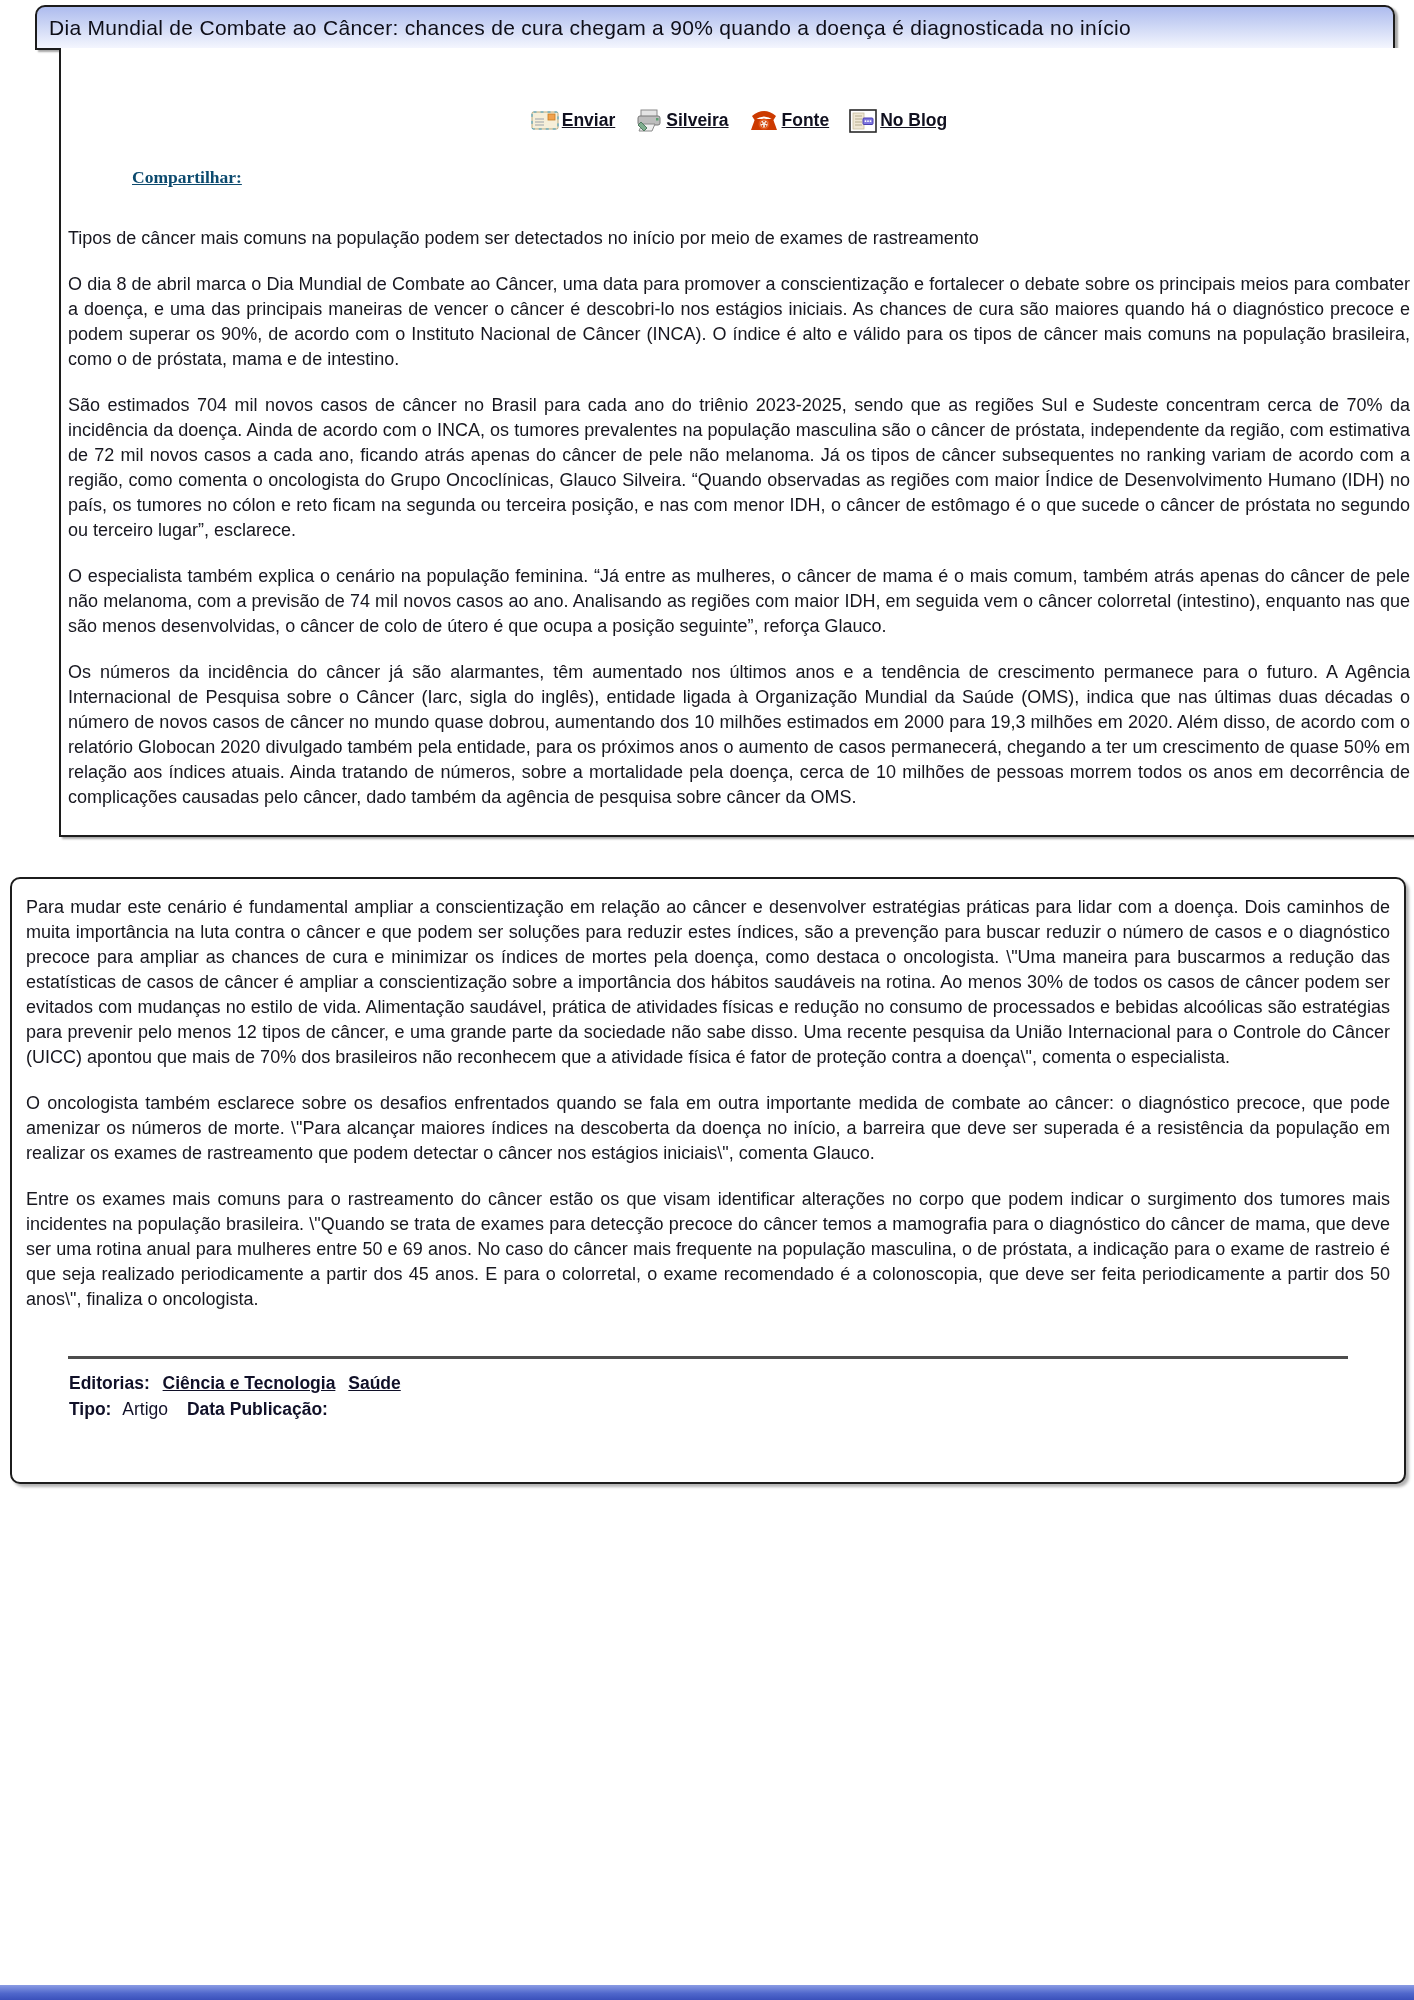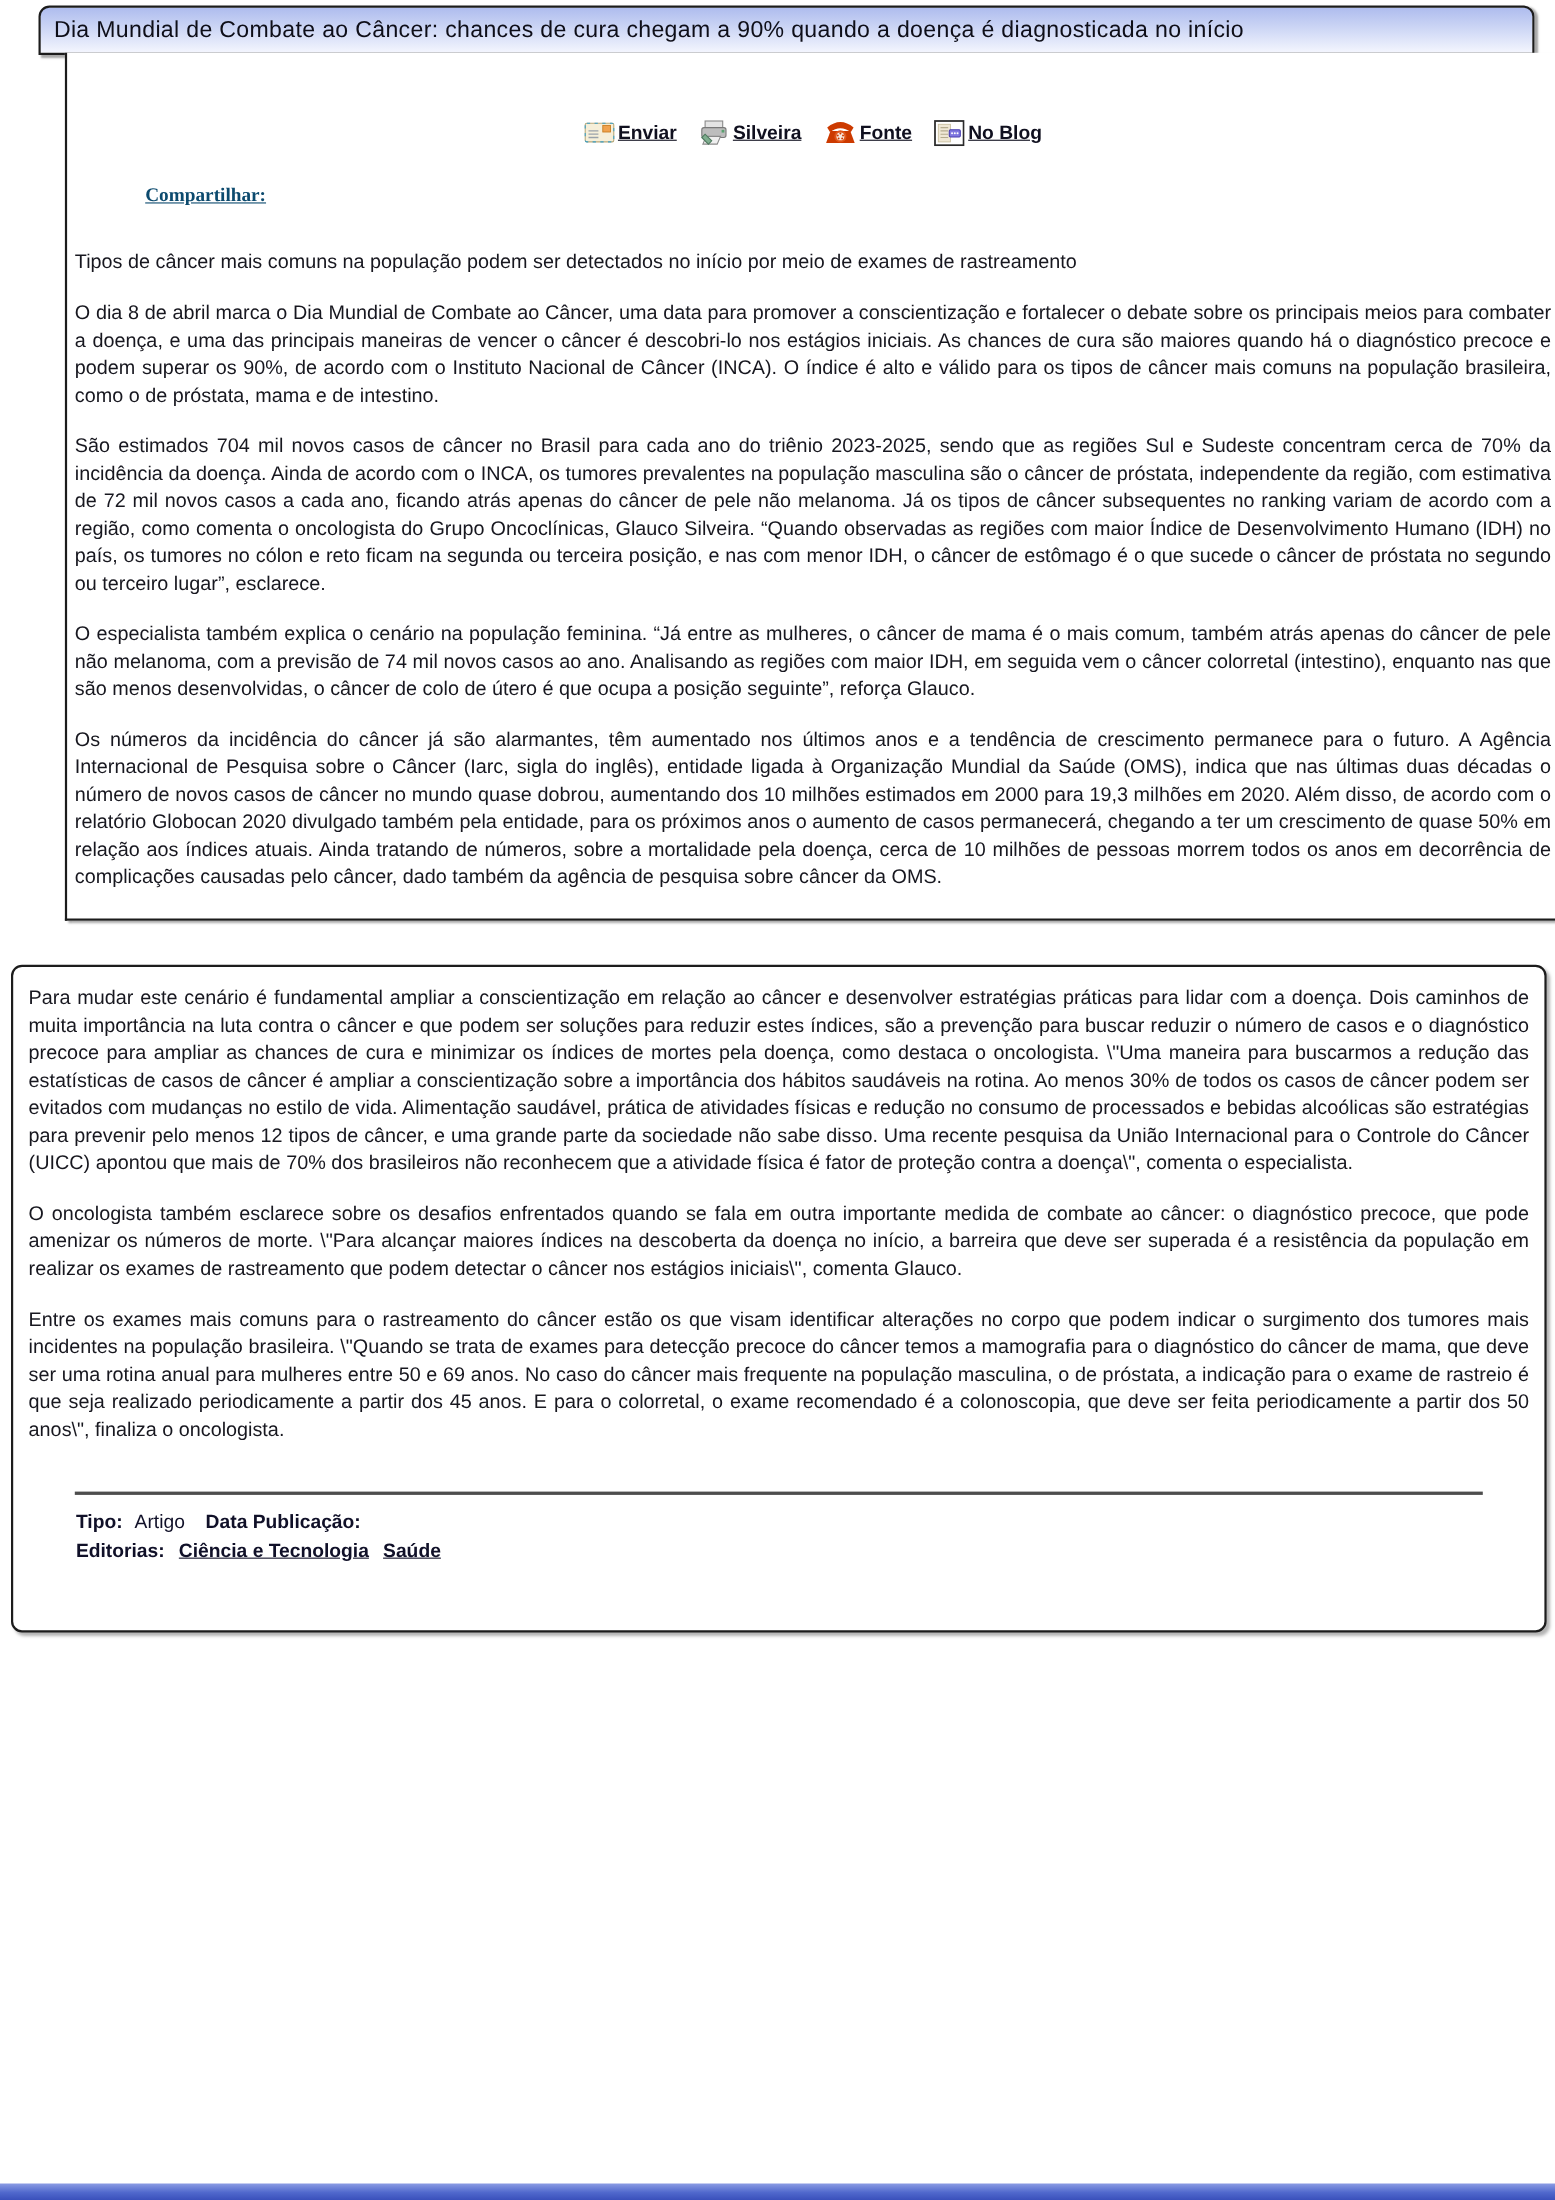--- a/index.html
+++ b/index.html
@@ -200,26 +200,26 @@
   </div>
 
   <div class="box2">
     <p class="para">Para mudar este cenário é fundamental ampliar a conscientização em relação ao câncer e desenvolver estratégias práticas para lidar com a doença. Dois caminhos de muita importância na luta contra o câncer e que podem ser soluções para reduzir estes índices, são a prevenção para buscar reduzir o número de casos e o diagnóstico precoce para ampliar as chances de cura e minimizar os índices de mortes pela doença, como destaca o oncologista. \"Uma maneira para buscarmos a redução das estatísticas de casos de câncer é ampliar a conscientização sobre a importância dos hábitos saudáveis na rotina. Ao menos 30% de todos os casos de câncer podem ser evitados com mudanças no estilo de vida. Alimentação saudável, prática de atividades físicas e redução no consumo de processados e bebidas alcoólicas são estratégias para prevenir pelo menos 12 tipos de câncer, e uma grande parte da sociedade não sabe disso. Uma recente pesquisa da União Internacional para o Controle do Câncer (UICC) apontou que mais de 70% dos brasileiros não reconhecem que a atividade física é fator de proteção contra a doença\", comenta o especialista.</p>
     <p class="para">O oncologista também esclarece sobre os desafios enfrentados quando se fala em outra importante medida de combate ao câncer: o diagnóstico precoce, que pode amenizar os números de morte. \"Para alcançar maiores índices na descoberta da doença no início, a barreira que deve ser superada é a resistência da população em realizar os exames de rastreamento que podem detectar o câncer nos estágios iniciais\", comenta Glauco.</p>
     <p class="para">Entre os exames mais comuns para o rastreamento do câncer estão os que visam identificar alterações no corpo que podem indicar o surgimento dos tumores mais incidentes na população brasileira. \"Quando se trata de exames para detecção precoce do câncer temos a mamografia para o diagnóstico do câncer de mama, que deve ser uma rotina anual para mulheres entre 50 e 69 anos. No caso do câncer mais frequente na população masculina, o de próstata, a indicação para o exame de rastreio é que seja realizado periodicamente a partir dos 45 anos. E para o colorretal, o exame recomendado é a colonoscopia, que deve ser feita periodicamente a partir dos 50 anos\", finaliza o oncologista.</p>
 
     <hr class="rule">
 
     <div class="meta-line">
+      <span class="meta-label">Editorias:</span>
+      <a class="meta-link">Ciência e Tecnologia</a>
+      <a class="meta-link">Saúde</a>
+    </div>
+    <div class="meta-line">
       <span class="meta-label">Tipo:</span>
       <span class="meta-value">Artigo</span>
       <span class="meta-label2">Data Publicação:</span>
     </div>
-    <div class="meta-line">
-      <span class="meta-label">Editorias:</span>
-      <a class="meta-link">Ciência e Tecnologia</a>
-      <a class="meta-link">Saúde</a>
-    </div>
   </div>
 
   <div class="bottombar"></div>
 
 </div>
 
 </body></html>

